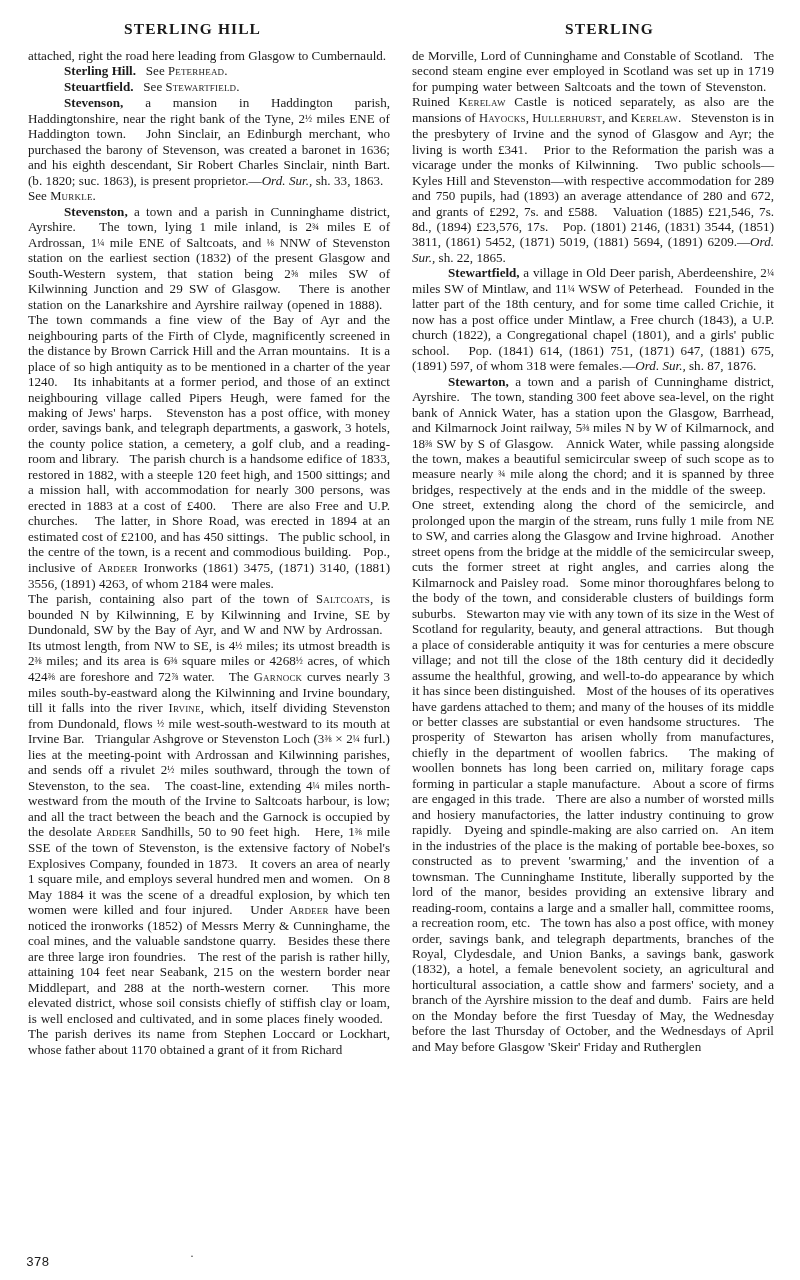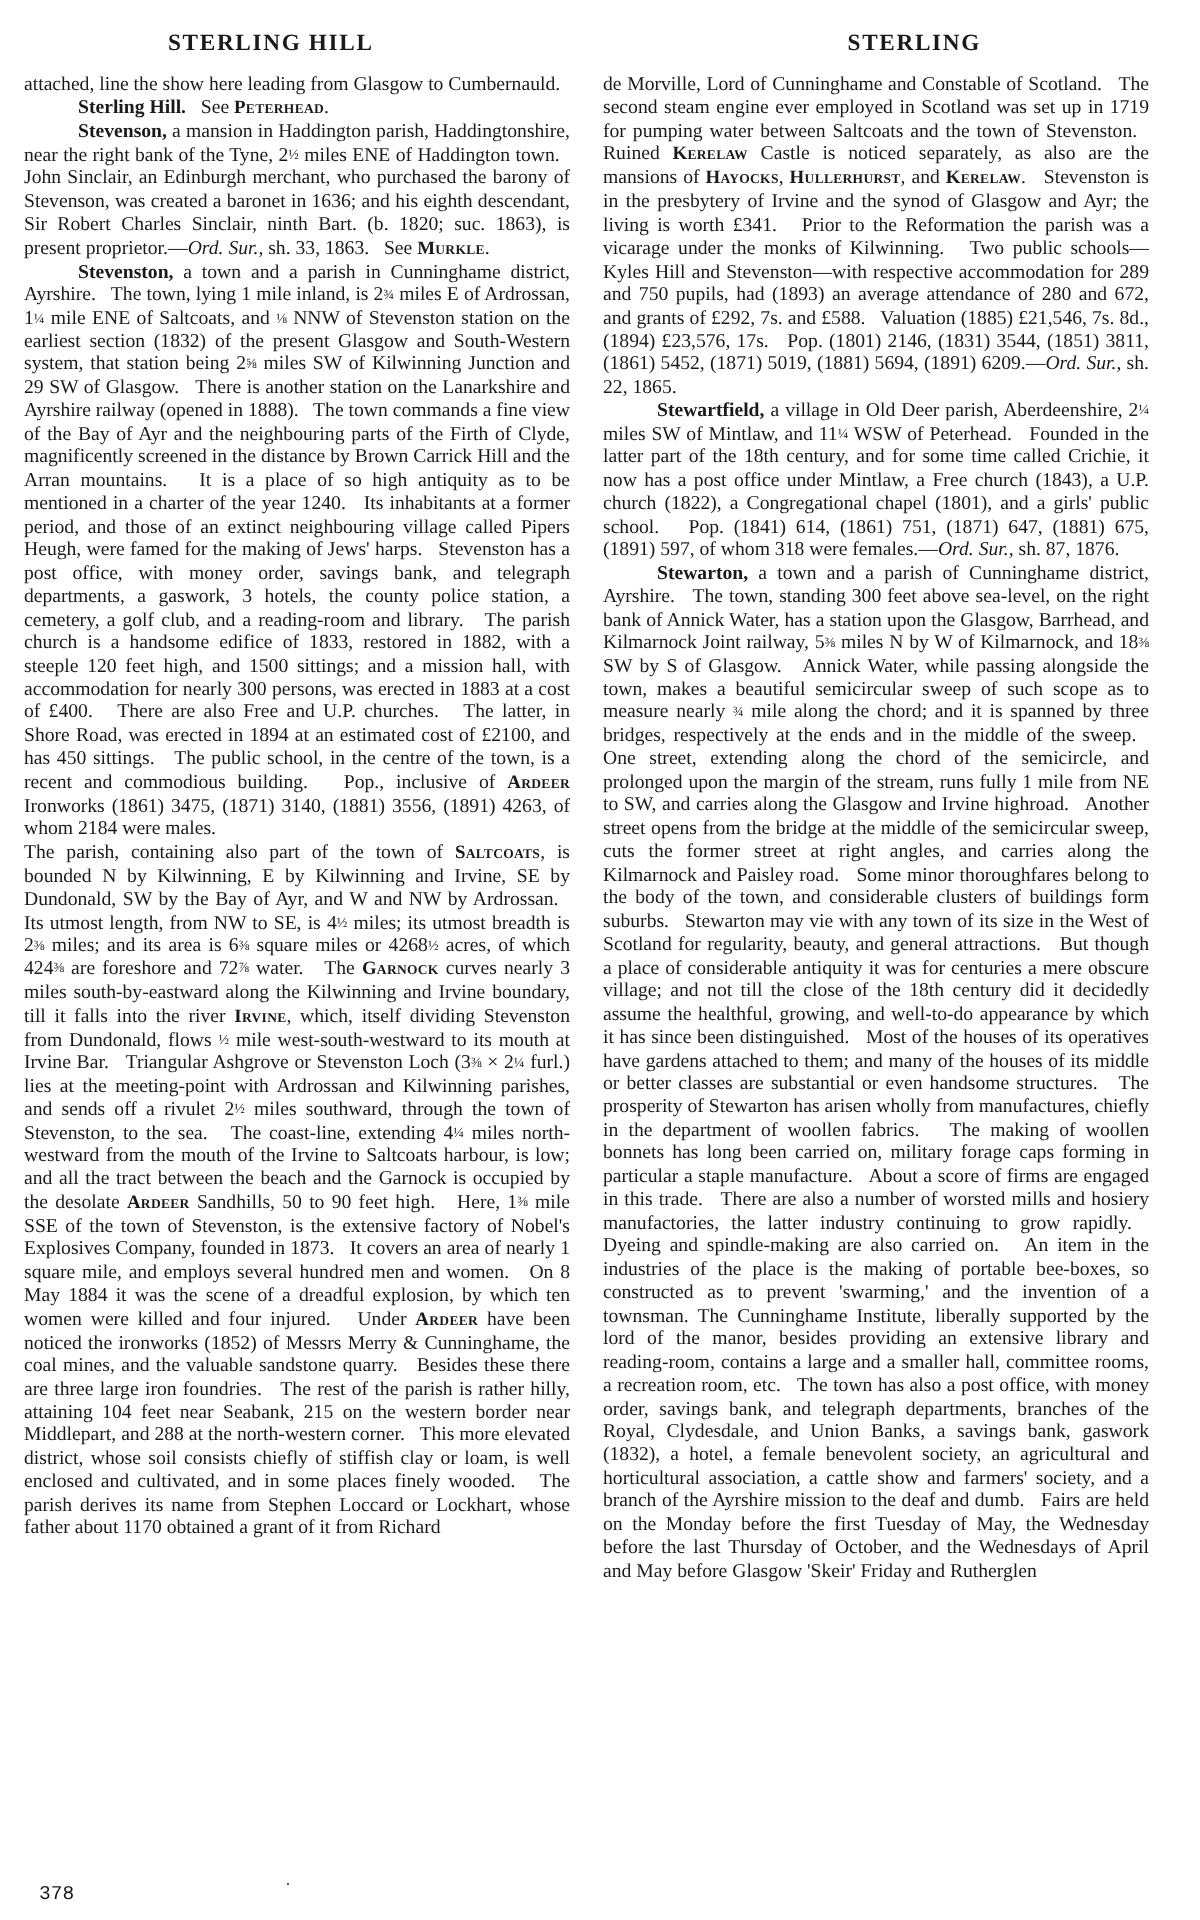--- a/index.html
+++ b/index.html
@@ -11,21 +11,21 @@
     width: 800px;
     height: 1280px;
     font-family: "Liberation Serif", serif;
     color: #1a1a1a;
   }
   .page {
     position: relative;
     width: 800px;
     height: 1280px;
     box-sizing: border-box;
-    padding: 20px 26px 12px 16px;
+    padding: 20px 26px 12px 28px;
   }
   .headers {
     display: flex;
     justify-content: space-between;
     margin: 0 0 10px 0;
   }
   .running-head {
     font-size: 15.5px;
     font-weight: bold;
     letter-spacing: 1.1px;
@@ -51,21 +51,20 @@
     margin: 0;
     text-indent: 0;
   }
   .entry {
     text-indent: 13px;
   }
   .sc {
     font-variant: small-caps;
     font-size: 12.6px;
     letter-spacing: 0.2px;
-    font-weight: bold;
   }
   b.hw {
     font-weight: bold;
     margin-left: 36px;
   }
   i { }
   .frac {
     font-size: 0.72em;
     vertical-align: 0.08em;
     letter-spacing: 0;
@@ -90,22 +89,23 @@
 
 <div class="page">
 
   <div class="headers">
     <div class="running-head rh-left">STERLING HILL</div>
     <div class="running-head rh-right">STERLING</div>
   </div>
 
   <div class="columns">
     <div class="col" id="col-left">
-        <p class="entry">attached, line the show here leading from Glasgow to Cumbernauld.</p>
+        <p class="entry">attached, right the road here leading from Glasgow to Cumbernauld.</p>
         <p class="entry"><b class="hw">Sterling Hill.</b>&nbsp;&nbsp; See <span class="sc">Peterhead</span>.</p>
+        <p class="entry"><b class="hw">Steuartfield.</b>&nbsp;&nbsp; See <span class="sc">Stewartfield</span>.</p>
         <p class="entry"><b class="hw">Stevenson,</b> a mansion in Haddington parish, Haddingtonshire, near the right bank of the Tyne, 2<span class="frac">½</span> miles ENE of Haddington town.&nbsp;&nbsp; John Sinclair, an Edinburgh merchant, who purchased the barony of Stevenson, was created a baronet in 1636; and his eighth descendant, Sir Robert Charles Sinclair, ninth Bart. (b. 1820; suc. 1863), is present proprietor.—<i>Ord. Sur.,</i> sh. 33, 1863.&nbsp;&nbsp; See <span class="sc">Murkle</span>.</p>
         <p class="entry"><b class="hw">Stevenston,</b> a town and a parish in Cunninghame district, Ayrshire.&nbsp;&nbsp; The town, lying 1 mile inland, is 2<span class="frac">¾</span> miles E of Ardrossan, 1<span class="frac">¼</span> mile ENE of Saltcoats, and <span class="frac">⅛</span> NNW of Stevenston station on the earliest section (1832) of the present Glasgow and South-Western system, that station being 2<span class="frac">⅝</span> miles SW of Kilwinning Junction and 29 SW of Glasgow.&nbsp;&nbsp; There is another station on the Lanarkshire and Ayrshire railway (opened in 1888).&nbsp;&nbsp; The town commands a fine view of the Bay of Ayr and the neighbouring parts of the Firth of Clyde, magnificently screened in the distance by Brown Carrick Hill and the Arran mountains.&nbsp;&nbsp; It is a place of so high antiquity as to be mentioned in a charter of the year 1240.&nbsp;&nbsp; Its inhabitants at a former period, and those of an extinct neighbouring village called Pipers Heugh, were famed for the making of Jews' harps.&nbsp;&nbsp; Stevenston has a post office, with money order, savings bank, and telegraph departments, a gaswork, 3 hotels, the county police station, a cemetery, a golf club, and a reading-room and library.&nbsp;&nbsp; The parish church is a handsome edifice of 1833, restored in 1882, with a steeple 120 feet high, and 1500 sittings; and a mission hall, with accommodation for nearly 300 persons, was erected in 1883 at a cost of £400.&nbsp;&nbsp; There are also Free and U.P. churches.&nbsp;&nbsp; The latter, in Shore Road, was erected in 1894 at an estimated cost of £2100, and has 450 sittings.&nbsp;&nbsp; The public school, in the centre of the town, is a recent and commodious building.&nbsp;&nbsp; Pop., inclusive of <span class="sc">Ardeer</span> Ironworks (1861) 3475, (1871) 3140, (1881) 3556, (1891) 4263, of whom 2184 were males.</p>
         <p class="entry">The parish, containing also part of the town of <span class="sc">Saltcoats</span>, is bounded N by Kilwinning, E by Kilwinning and Irvine, SE by Dundonald, SW by the Bay of Ayr, and W and NW by Ardrossan.&nbsp;&nbsp; Its utmost length, from NW to SE, is 4<span class="frac">½</span> miles; its utmost breadth is 2<span class="frac">⅜</span> miles; and its area is 6<span class="frac">⅜</span> square miles or 4268<span class="frac">½</span> acres, of which 424<span class="frac">⅜</span> are foreshore and 72<span class="frac">⅞</span> water.&nbsp;&nbsp; The <span class="sc">Garnock</span> curves nearly 3 miles south-by-eastward along the Kilwinning and Irvine boundary, till it falls into the river <span class="sc">Irvine</span>, which, itself dividing Stevenston from Dundonald, flows <span class="frac">½</span> mile west-south-westward to its mouth at Irvine Bar.&nbsp;&nbsp; Triangular Ashgrove or Stevenston Loch (3<span class="frac">⅜</span> × 2<span class="frac">¼</span> furl.) lies at the meeting-point with Ardrossan and Kilwinning parishes, and sends off a rivulet 2<span class="frac">½</span> miles southward, through the town of Stevenston, to the sea.&nbsp;&nbsp; The coast-line, extending 4<span class="frac">¼</span> miles north-westward from the mouth of the Irvine to Saltcoats harbour, is low; and all the tract between the beach and the Garnock is occupied by the desolate <span class="sc">Ardeer</span> Sandhills, 50 to 90 feet high.&nbsp;&nbsp; Here, 1<span class="frac">⅜</span> mile SSE of the town of Stevenston, is the extensive factory of Nobel's Explosives Company, founded in 1873.&nbsp;&nbsp; It covers an area of nearly 1 square mile, and employs several hundred men and women.&nbsp;&nbsp; On 8 May 1884 it was the scene of a dreadful explosion, by which ten women were killed and four injured.&nbsp;&nbsp; Under <span class="sc">Ardeer</span> have been noticed the ironworks (1852) of Messrs Merry &amp; Cunninghame, the coal mines, and the valuable sandstone quarry.&nbsp;&nbsp; Besides these there are three large iron foundries.&nbsp;&nbsp; The rest of the parish is rather hilly, attaining 104 feet near Seabank, 215 on the western border near Middlepart, and 288 at the north-western corner.&nbsp;&nbsp; This more elevated district, whose soil consists chiefly of stiffish clay or loam, is well enclosed and cultivated, and in some places finely wooded.&nbsp;&nbsp; The parish derives its name from Stephen Loccard or Lockhart, whose father about 1170 obtained a grant of it from Richard</p>
       </div>
     <div class="col" id="col-right">
         <p class="entry">de Morville, Lord of Cunninghame and Constable of Scotland.&nbsp;&nbsp; The second steam engine ever employed in Scotland was set up in 1719 for pumping water between Saltcoats and the town of Stevenston.&nbsp;&nbsp; Ruined <span class="sc">Kerelaw</span> Castle is noticed separately, as also are the mansions of <span class="sc">Hayocks</span>, <span class="sc">Hullerhurst</span>, and <span class="sc">Kerelaw</span>.&nbsp;&nbsp; Stevenston is in the presbytery of Irvine and the synod of Glasgow and Ayr; the living is worth £341.&nbsp;&nbsp; Prior to the Reformation the parish was a vicarage under the monks of Kilwinning.&nbsp;&nbsp; Two public schools—Kyles Hill and Stevenston—with respective accommodation for 289 and 750 pupils, had (1893) an average attendance of 280 and 672, and grants of £292, 7s. and £588.&nbsp;&nbsp; Valuation (1885) £21,546, 7s. 8d., (1894) £23,576, 17s.&nbsp;&nbsp; Pop. (1801) 2146, (1831) 3544, (1851) 3811, (1861) 5452, (1871) 5019, (1881) 5694, (1891) 6209.—<i>Ord. Sur.,</i> sh. 22, 1865.</p>
         <p class="entry"><b class="hw">Stewartfield,</b> a village in Old Deer parish, Aberdeenshire, 2<span class="frac">¼</span> miles SW of Mintlaw, and 11<span class="frac">¼</span> WSW of Peterhead.&nbsp;&nbsp; Founded in the latter part of the 18th century, and for some time called Crichie, it now has a post office under Mintlaw, a Free church (1843), a U.P. church (1822), a Congregational chapel (1801), and a girls' public school.&nbsp;&nbsp; Pop. (1841) 614, (1861) 751, (1871) 647, (1881) 675, (1891) 597, of whom 318 were females.—<i>Ord. Sur.,</i> sh. 87, 1876.</p>
         <p class="entry"><b class="hw">Stewarton,</b> a town and a parish of Cunninghame district, Ayrshire.&nbsp;&nbsp; The town, standing 300 feet above sea-level, on the right bank of Annick Water, has a station upon the Glasgow, Barrhead, and Kilmarnock Joint railway, 5<span class="frac">⅜</span> miles N by W of Kilmarnock, and 18<span class="frac">⅜</span> SW by S of Glasgow.&nbsp;&nbsp; Annick Water, while passing alongside the town, makes a beautiful semicircular sweep of such scope as to measure nearly <span class="frac">¾</span> mile along the chord; and it is spanned by three bridges, respectively at the ends and in the middle of the sweep.&nbsp;&nbsp; One street, extending along the chord of the semicircle, and prolonged upon the margin of the stream, runs fully 1 mile from NE to SW, and carries along the Glasgow and Irvine highroad.&nbsp;&nbsp; Another street opens from the bridge at the middle of the semicircular sweep, cuts the former street at right angles, and carries along the Kilmarnock and Paisley road.&nbsp;&nbsp; Some minor thoroughfares belong to the body of the town, and considerable clusters of buildings form suburbs.&nbsp;&nbsp; Stewarton may vie with any town of its size in the West of Scotland for regularity, beauty, and general attractions.&nbsp;&nbsp; But though a place of considerable antiquity it was for centuries a mere obscure village; and not till the close of the 18th century did it decidedly assume the healthful, growing, and well-to-do appearance by which it has since been distinguished.&nbsp;&nbsp; Most of the houses of its operatives have gardens attached to them; and many of the houses of its middle or better classes are substantial or even handsome structures.&nbsp;&nbsp; The prosperity of Stewarton has arisen wholly from manufactures, chiefly in the department of woollen fabrics.&nbsp;&nbsp; The making of woollen bonnets has long been carried on, military forage caps forming in particular a staple manufacture.&nbsp;&nbsp; About a score of firms are engaged in this trade.&nbsp;&nbsp; There are also a number of worsted mills and hosiery manufactories, the latter industry continuing to grow rapidly.&nbsp;&nbsp; Dyeing and spindle-making are also carried on.&nbsp;&nbsp; An item in the industries of the place is the making of portable bee-boxes, so constructed as to prevent 'swarming,' and the invention of a townsman. The Cunninghame Institute, liberally supported by the lord of the manor, besides providing an extensive library and reading-room, contains a large and a smaller hall, committee rooms, a recreation room, etc.&nbsp;&nbsp; The town has also a post office, with money order, savings bank, and telegraph departments, branches of the Royal, Clydesdale, and Union Banks, a savings bank, gaswork (1832), a hotel, a female benevolent society, an agricultural and horticultural association, a cattle show and farmers' society, and a branch of the Ayrshire mission to the deaf and dumb.&nbsp;&nbsp; Fairs are held on the Monday before the first Tuesday of May, the Wednesday before the last Thursday of October, and the Wednesdays of April and May before Glasgow 'Skeir' Friday and Rutherglen</p>
       </div>
   </div>

